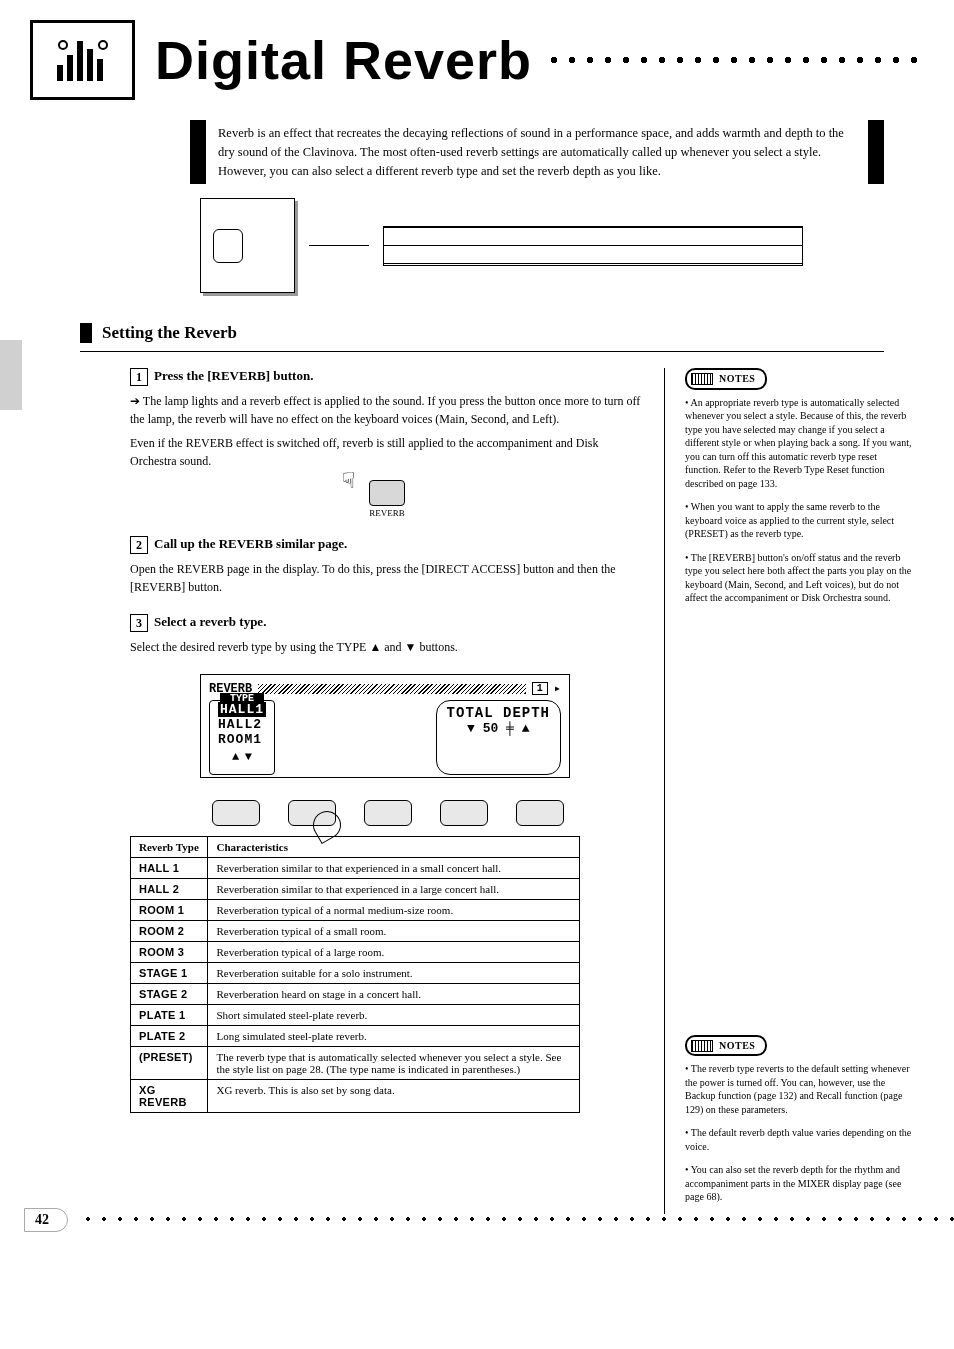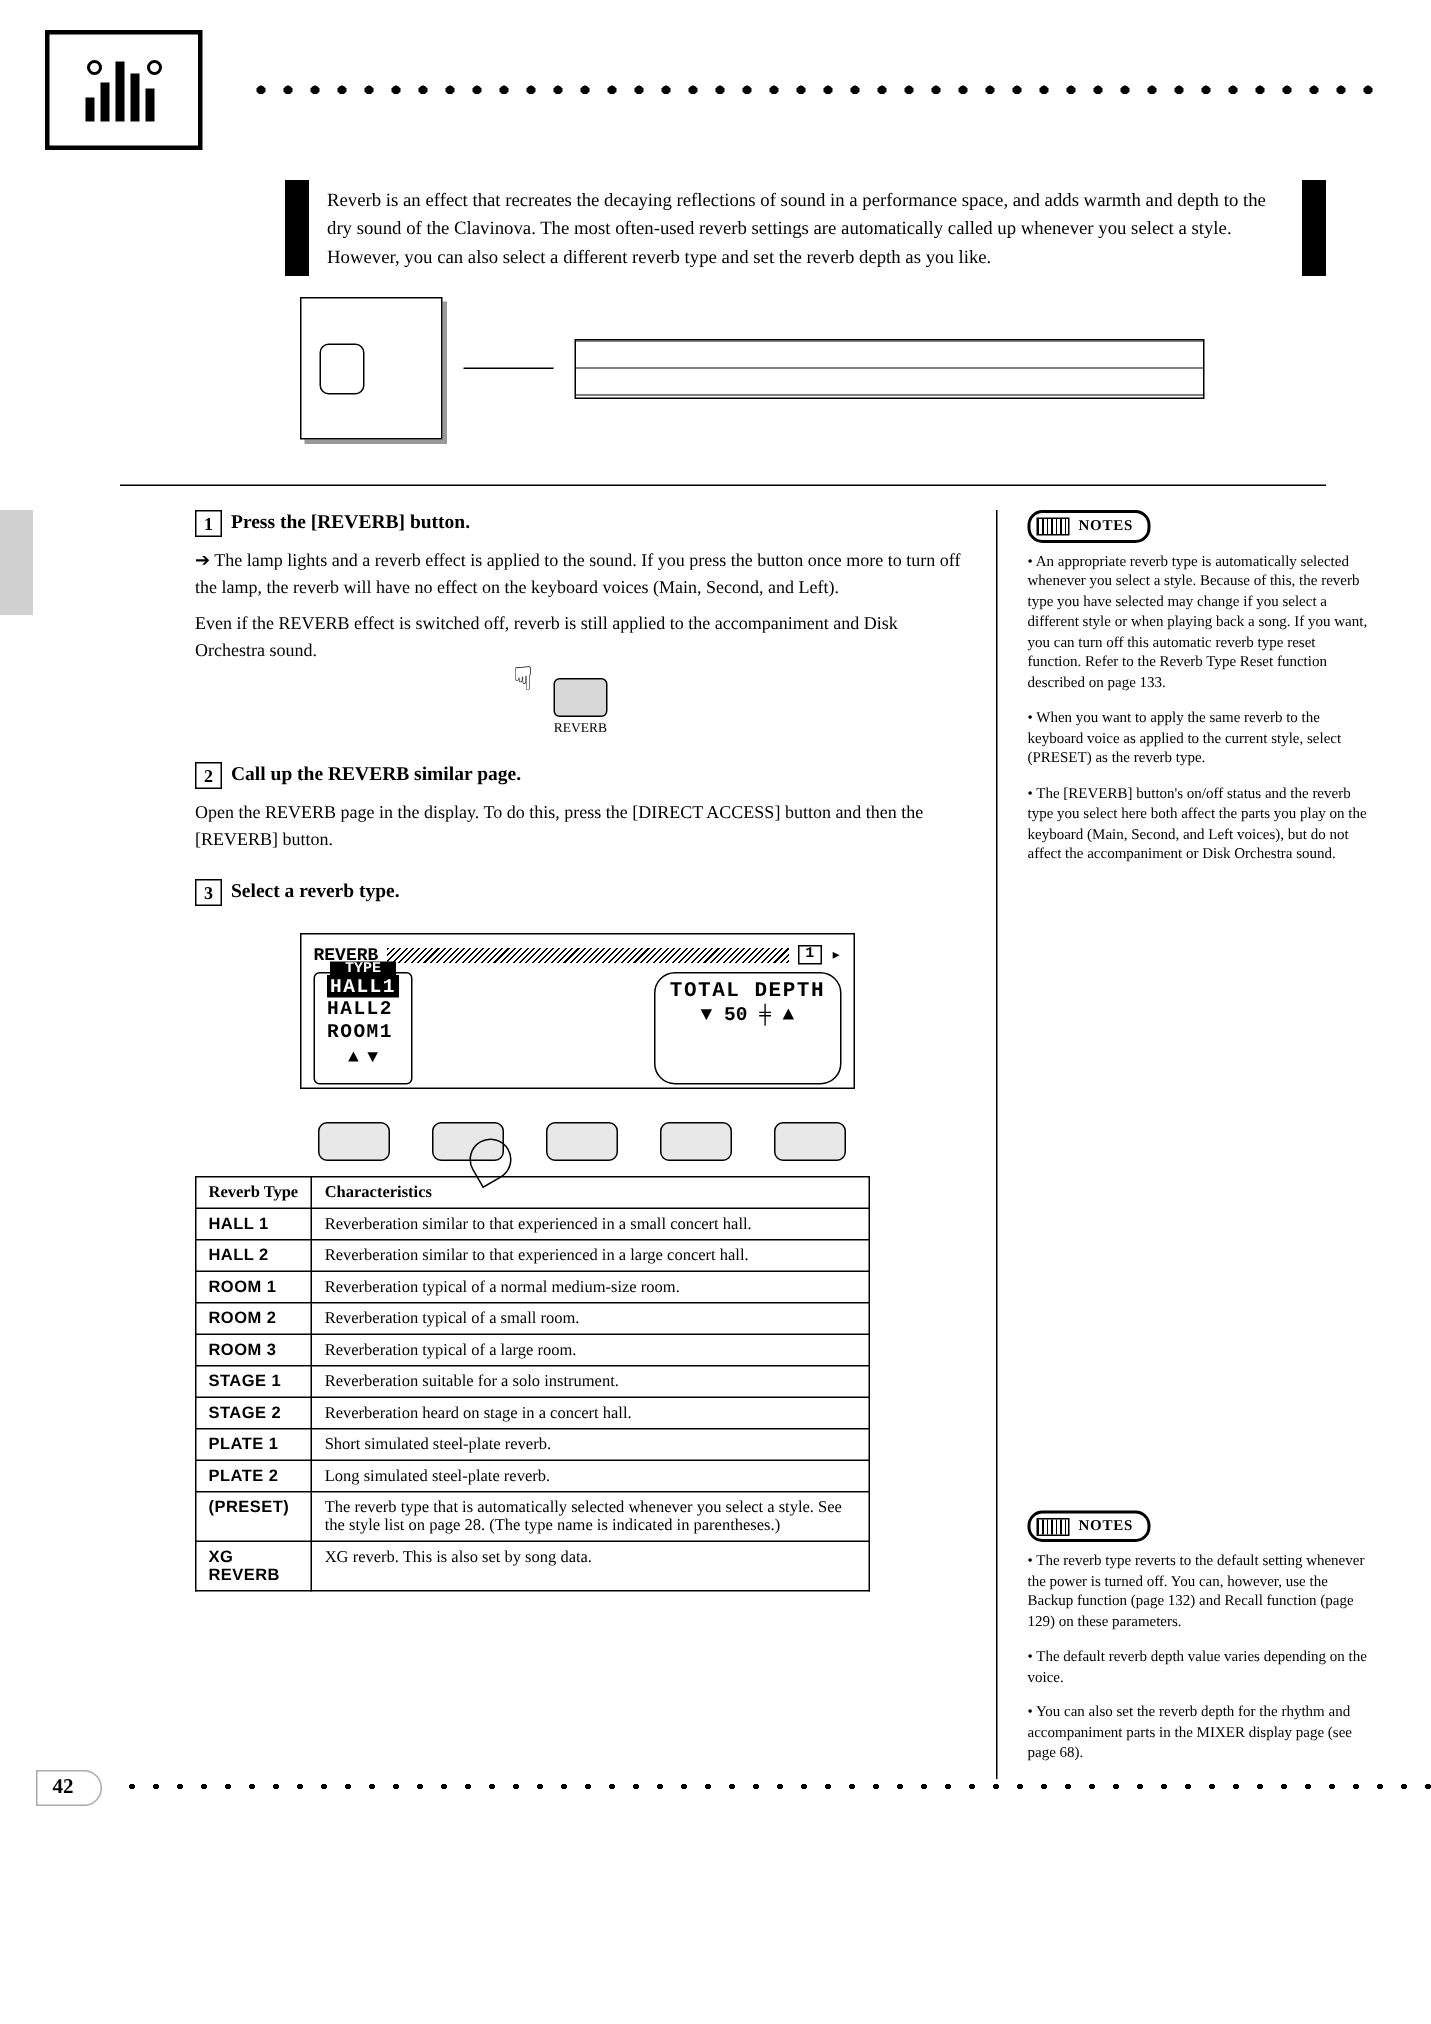--- a/index.html
+++ b/index.html
@@ -211,36 +211,41 @@
         <rect x="4" y="30" width="6" height="16" fill="#000"></rect>
         <rect x="14" y="20" width="6" height="26" fill="#000"></rect>
         <rect x="24" y="6" width="6" height="40" fill="#000"></rect>
         <rect x="34" y="14" width="6" height="32" fill="#000"></rect>
         <rect x="44" y="24" width="6" height="22" fill="#000"></rect>
         <circle cx="10" cy="10" r="4" fill="none" stroke="#000" stroke-width="2"></circle>
         <circle cx="50" cy="10" r="4" fill="none" stroke="#000" stroke-width="2"></circle>
       </svg>
     </div>
     <div class="header-row">
+      <span class="header-title">Digital Reverb</span>
       <span class="header-dots"></span>
     </div>
   </div>
 
   <div class="intro intro-bars">
     <div class="left-bar"></div>
     <div class="intro-body">Reverb is an effect that recreates the decaying reflections of sound in a performance space, and adds warmth and depth to the dry sound of the Clavinova. The most often-used reverb settings are automatically called up whenever you select a style. However, you can also select a different reverb type and set the reverb depth as you like.</div>
     <div class="right-bar"></div>
   </div>
 
   <div class="device-row">
     <div class="device-left"></div>
     <div class="diag-line"></div>
     <div class="device-right"></div>
   </div>
 
+  <div class="sect-row">
+    <div class="sect-bar"></div>
+    <div class="sect-title">Setting the Reverb</div>
+  </div>
   <div class="sect-rule"></div>
 
   <div class="body-cols">
 
     <div class="body-main">
 
       <div class="step">
         <div class="step-head">
           <span class="step-num">1</span>
           <strong>Press the [REVERB] button.</strong>
@@ -260,20 +265,21 @@
           <strong>Call up the REVERB similar page.</strong>
         </div>
         <div class="step-body">Open the REVERB page in the display. To do this, press the [DIRECT ACCESS] button and then the [REVERB] button.</div>
       </div>
 
       <div class="step">
         <div class="step-head">
           <span class="step-num">3</span>
           <strong>Select a reverb type.</strong>
         </div>
+        <div class="step-body">Select the desired reverb type by using the TYPE ▲ and ▼ buttons.</div>
       </div>
 
       <div class="lcd-row">
         <div class="lcd">
           <div class="lcd-title">
             <span>REVERB</span>
             <span class="stripe"></span>
             <span class="pageno">1</span>
             <span>▸</span>
           </div>

